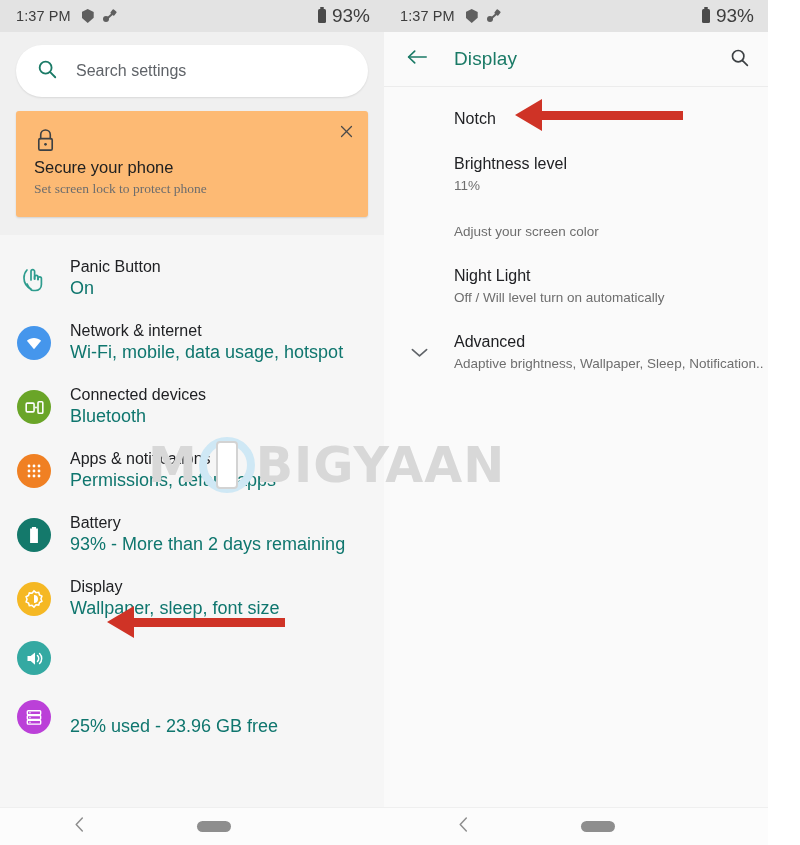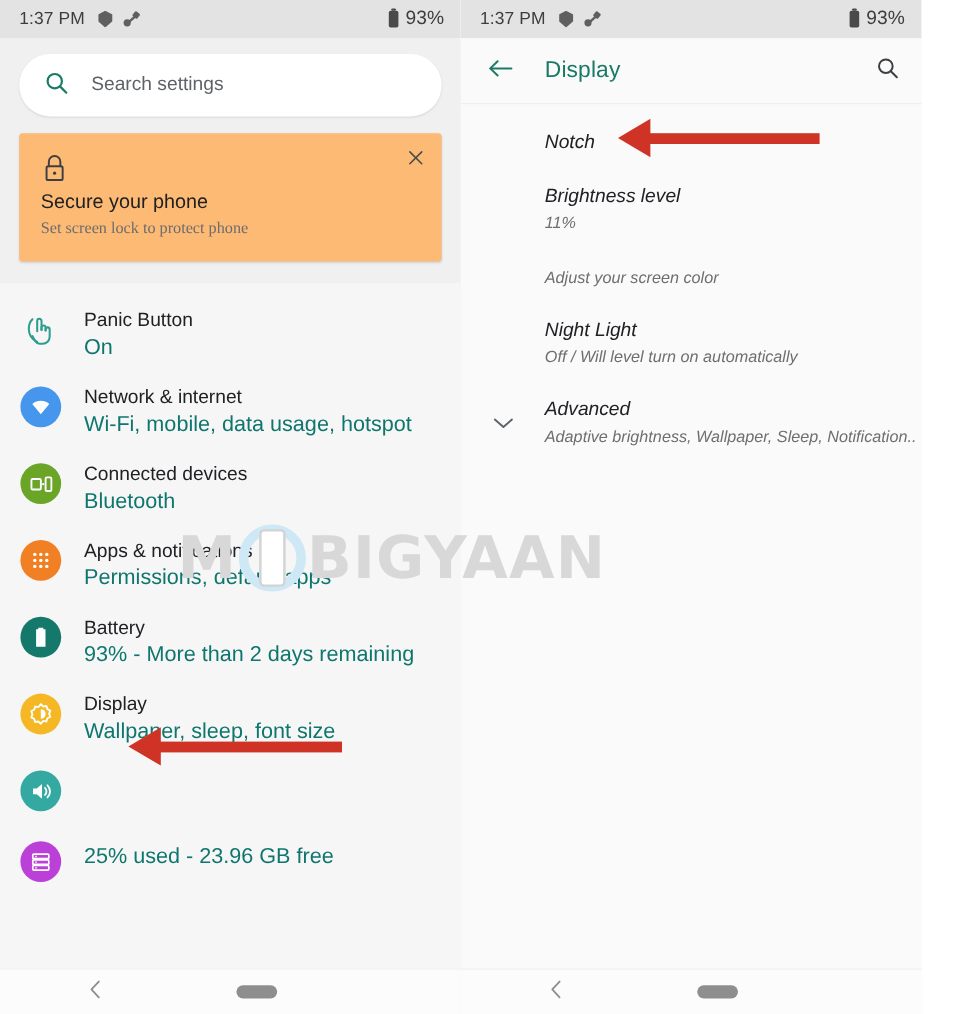--- a/index.html
+++ b/index.html
@@ -28,21 +28,21 @@
     height: 32px; flex: 0 0 32px;
     background: #e3e3e3;
     display: flex; align-items: center;
     padding: 0 14px 0 16px;
     color: #3d3d3d;
     font-size: 14.5px;
   }
   .sb-time { letter-spacing: .1px; }
   .sb-icons { display: flex; align-items: center; gap: 9px; margin-left: 11px; }
   .sb-right { margin-left: auto; display: flex; align-items: center; gap: 6px; }
-  .sb-batt-pct { font-size: 16px; }
+  .sb-batt-pct { font-size: 19px; }
   .shield { width: 12px; height: 14px; background: #5f5f5f;
             clip-path: polygon(50% 0, 100% 22%, 100% 62%, 50% 100%, 0 62%, 0 22%); }
   .debug-ic { position: relative; width: 14px; height: 14px; }
   .debug-ic i { position: absolute; background: #5f5f5f; display:block; }
   .debug-ic .d1 { width: 6px; height: 6px; border-radius: 50%; left: 0; bottom: 1px; }
   .debug-ic .d2 { width: 5px; height: 5px; border-radius: 1px; right: 1px; top: 1px;
                   transform: rotate(38deg); }
   .debug-ic .d3 { width: 6px; height: 2px; left: 4px; top: 6px; transform: rotate(-42deg); }
   .battery-ic { width: 8px; height: 14px; border-radius: 1.5px; background: #4a4a4a; position: relative; }
   .battery-ic::after { content:""; position:absolute; top:-2px; left:2.2px; width:3.5px; height:2px;
@@ -63,40 +63,40 @@
     padding: 16px 18px 20px 18px; position: relative;
     box-shadow: 0 1px 2px rgba(0,0,0,.13);
   }
   .promo-close { position: absolute; top: 12px; right: 13px; cursor: pointer; }
   .promo-lock { margin-bottom: 12px; }
   .promo-title { font-size: 16.5px; color: #212121; margin-bottom: 4px; }
   .promo-sub { font-size: 13.5px; color: #6d6d6d; font-family: Liberation Serif, serif; }
 
   
   .settings-list { flex: 1 1 auto; background: #f6f6f6; padding-top: 10px; overflow: hidden; }
-  .srow { display: flex; align-items: flex-start; padding: 11px 16px 12px 16px; }
+  .srow { display: flex; align-items: flex-end; padding: 11px 16px 12px 16px; }
   .srow .ic-wrap { flex: 0 0 36px; width: 36px; height: 36px; margin-right: 18px;
                    display: flex; align-items: center; justify-content: center; }
   .srow .txt { padding-top: 1px; }
   .srow .t1 { font-size: 16px; color: #202124; line-height: 19px; }
   .srow .t2 { font-size: 18px; color: #0f766e; line-height: 18px; margin-top: 3px; }
 
   .circ { width: 34px; height: 34px; border-radius: 50%;
           display: flex; align-items: center; justify-content: center; }
 
   
   .appbar { height: 54px; flex: 0 0 54px; display: flex; align-items: center;
             padding: 0 18px 0 22px; background: #fafafa; }
   .appbar .back { flex: 0 0 auto; cursor: pointer; }
   .appbar .title { font-size: 19px; color: #1a7a66; margin-left: 26px; letter-spacing: .1px; }
   .appbar .srch { margin-left: auto; cursor: pointer; }
   .appbar-div { height: 1px; background: #ececec; }
 
   .prefs { flex: 1 1 auto; background: #fafafa; padding-top: 10px; }
-  .prow { display: flex; align-items: flex-start; padding: 12px 18px 13px 22px; position: relative; font-style: italic; }
+  .prow { display: flex; align-items: flex-start; padding: 12px 18px 13px 22px; position: relative; }
   .prow .chev { flex: 0 0 26px; width: 26px; display: flex; justify-content: center;
                 align-items: center; padding-top: 14px; margin-right: 22px; }
   .prow .chev-sp { flex: 0 0 26px; width: 26px; margin-right: 22px; }
   .prow .t1 { font-size: 16px; color: #202124; line-height: 20px; }
   .prow .t2 { font-size: 13.5px; color: #6e6e6e; line-height: 18px; margin-top: 3px;
               white-space: nowrap; }
 
   
   .navbar { height: 38px; flex: 0 0 38px; background: #fcfcfc;
             display: flex; align-items: center; border-top: 1px solid #efefef; }

